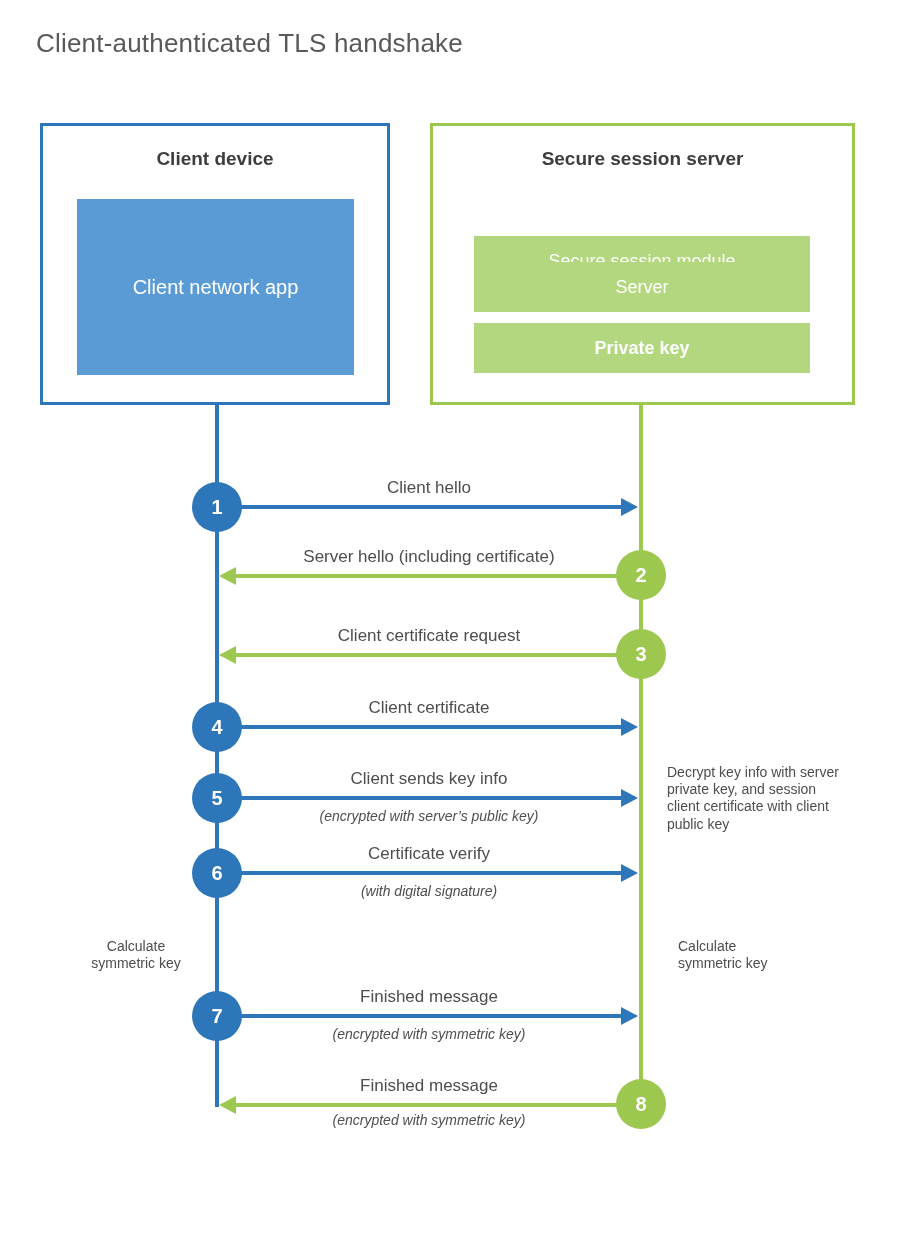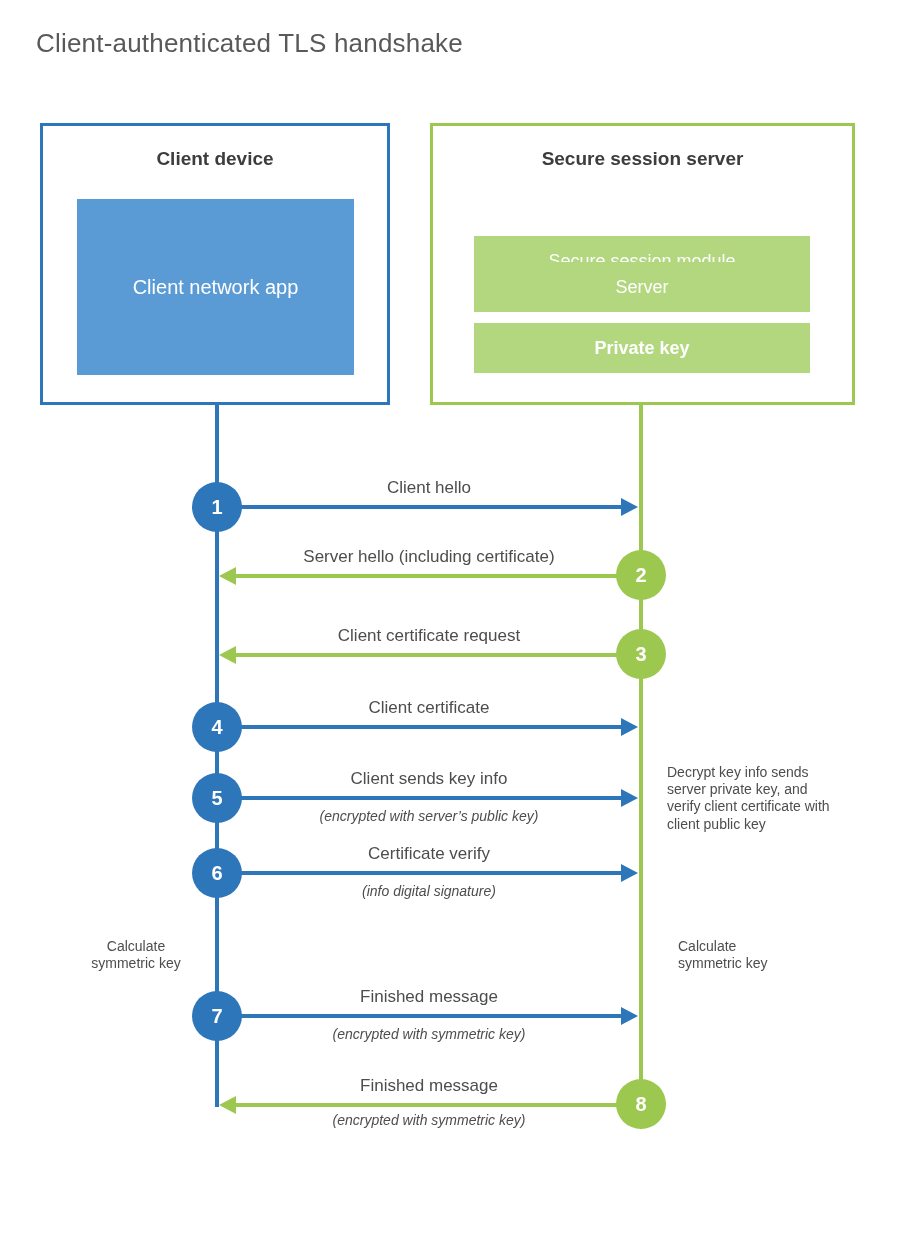--- a/index.html
+++ b/index.html
@@ -123,26 +123,26 @@
   <div class="msg-line blue" style="top:796px"></div>
   <div class="head right" style="top:789px"></div>
   <div class="msg-sub" style="top:808px">(encrypted with server’s public key)</div>
   <div class="circle blue" style="top:773px">
     <span>5</span>
   </div>
 
   <div class="msg-label" style="top:844px">Certificate verify</div>
   <div class="msg-line blue" style="top:871px"></div>
   <div class="head right" style="top:864px"></div>
-  <div class="msg-sub" style="top:883px">(info digital signature)</div>
+  <div class="msg-sub" style="top:883px">(with digital signature)</div>
   <div class="circle blue" style="top:848px">
     <span>6</span>
   </div>
 
-  <div class="side-note note-decrypt">Decrypt key info sends server private key, and verify client certificate with client public key</div>
+  <div class="side-note note-decrypt">Decrypt key info with server private key, and session client certificate with client public key</div>
   <div class="side-note calc-left">Calculate symmetric key</div>
   <div class="side-note calc-right">Calculate symmetric key</div>
 
   <div class="msg-label" style="top:987px">Finished message</div>
   <div class="msg-line blue" style="top:1014px"></div>
   <div class="head right" style="top:1007px"></div>
   <div class="msg-sub" style="top:1026px">(encrypted with symmetric key)</div>
   <div class="circle blue" style="top:991px">
     <span>7</span>
   </div>

